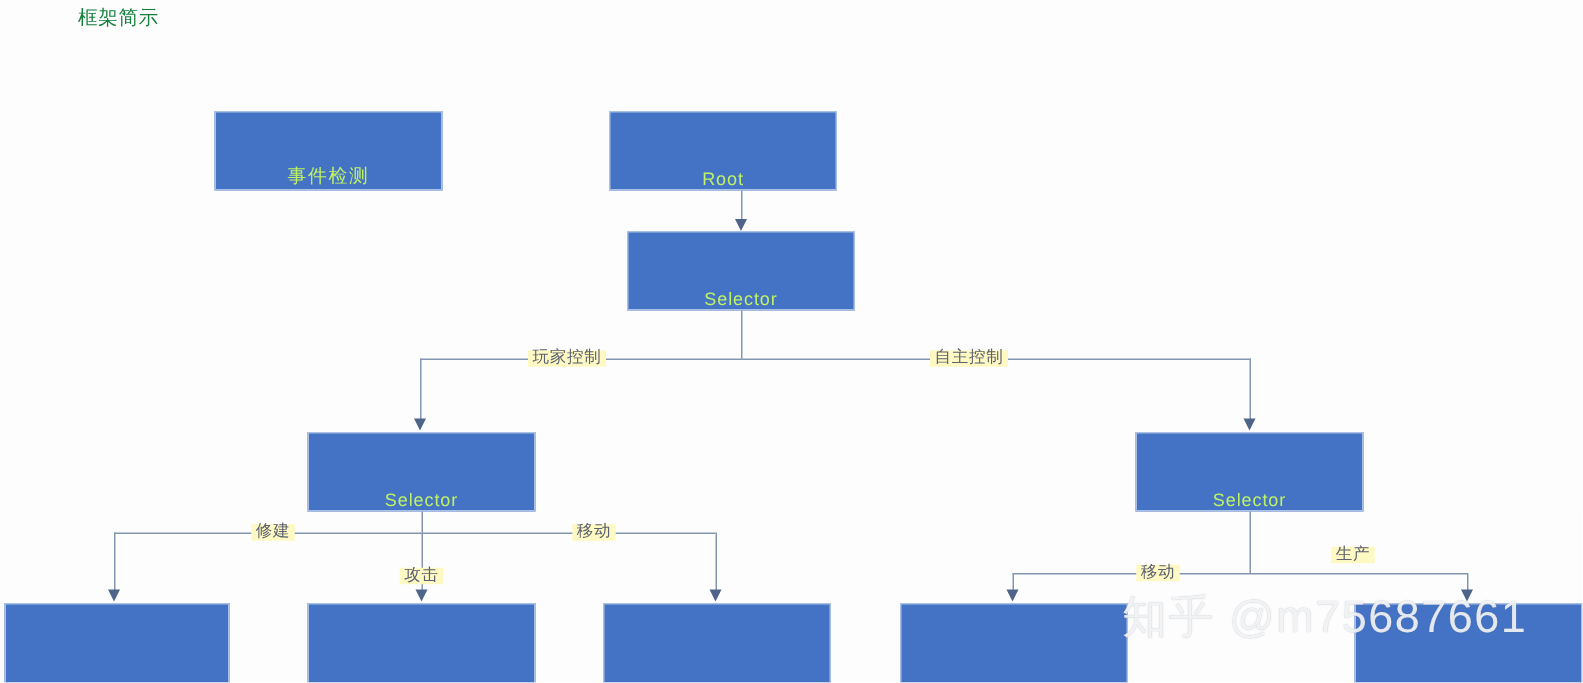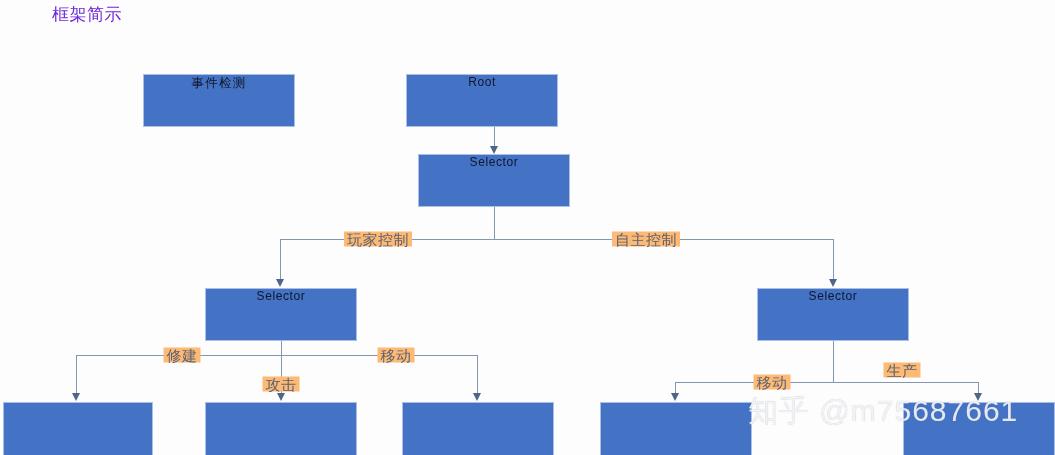--- a/index.html
+++ b/index.html
@@ -14,34 +14,34 @@
     position: relative;
     width: 1055px;
     height: 455px;
     background: #fdfdfd;
     overflow: hidden;
   }
   .diagram-title {
     position: absolute;
     left: 52px;
     top: 3px;
-    font-size: 17px;
-    color: #6d28d9;
+    font-size: 13px;
+    color: #15803d;
     letter-spacing: 0.5px;
     white-space: nowrap;
   }
   .node {
     position: absolute;
     box-sizing: border-box;
     background: #4472c4;
     border: 1px solid #a9c0e4;
     display: flex;
-    align-items: flex-start;
+    align-items: flex-end;
     justify-content: center;
-    color: #0f172a;
+    color: #bef264;
     font-size: 12px;
     letter-spacing: 0.6px;
     white-space: nowrap;
   }
   .node.cjk { font-size: 12.5px; letter-spacing: 1.2px; }
   .edge-h, .edge-v {
     position: absolute;
     background: #8496b0;
   }
   .edge-h { height: 1px; }
@@ -49,23 +49,23 @@
   .arrow {
     position: absolute;
     width: 0;
     height: 0;
     border-left: 4.5px solid transparent;
     border-right: 4.5px solid transparent;
     border-top: 8px solid #4f6489;
   }
   .edge-label {
     position: absolute;
-    font-size: 15px;
+    font-size: 11px;
     color: #5b6172;
-    background: #fdba74;
+    background: #fef9c3;
     padding: 0 3px;
     white-space: nowrap;
     transform: translate(-50%, -50%);
     letter-spacing: 0.5px;
     line-height: 1;
   }
   .watermark {
     position: absolute;
     left: 748px;
     top: 391px;

